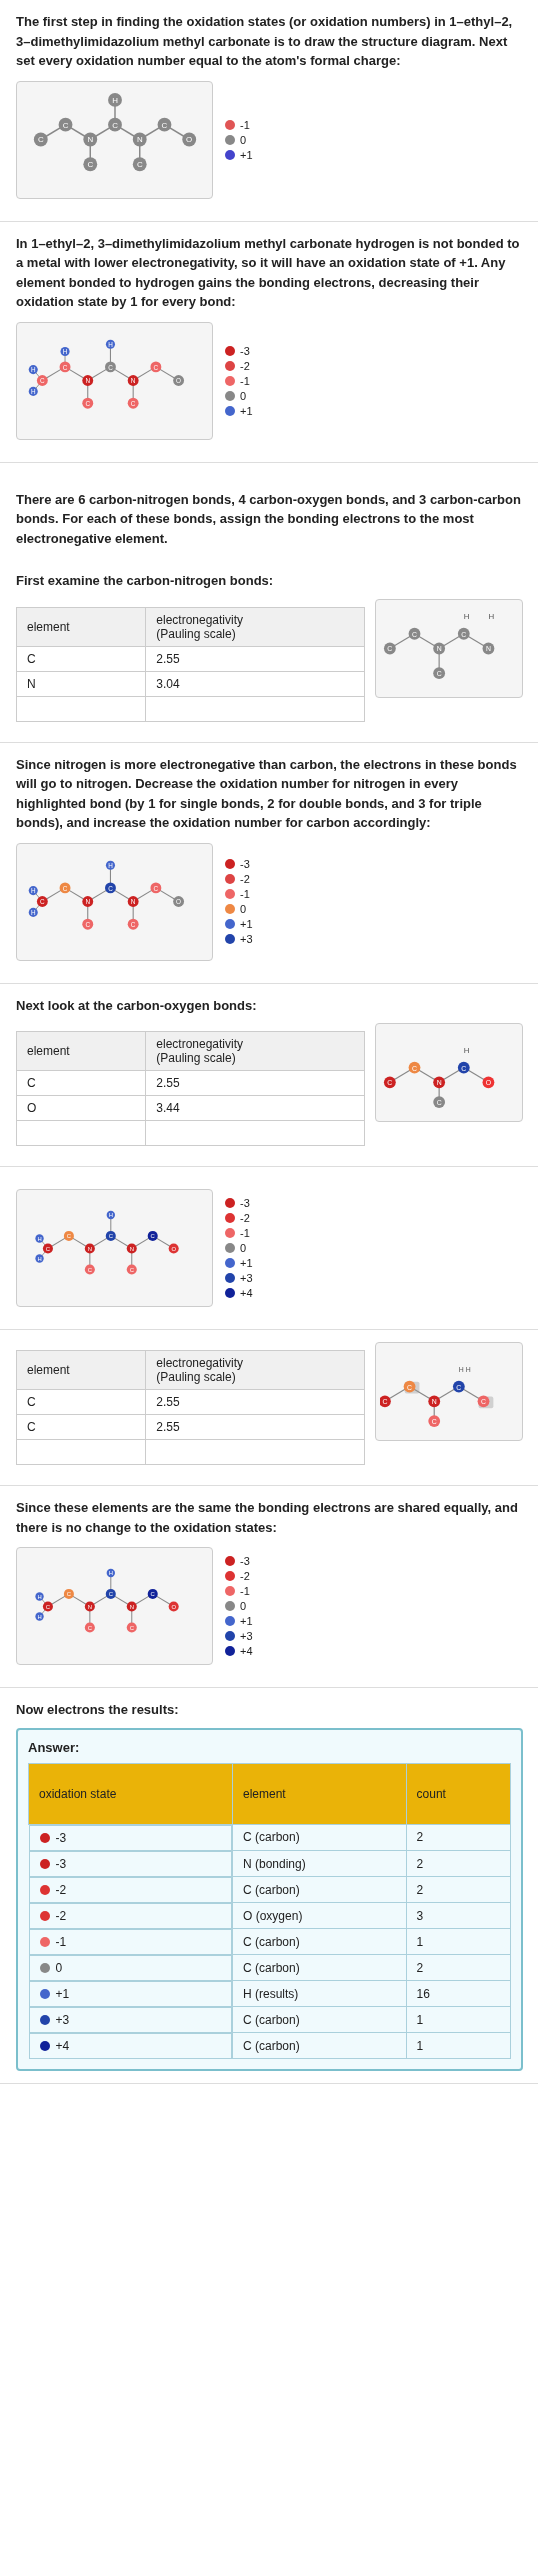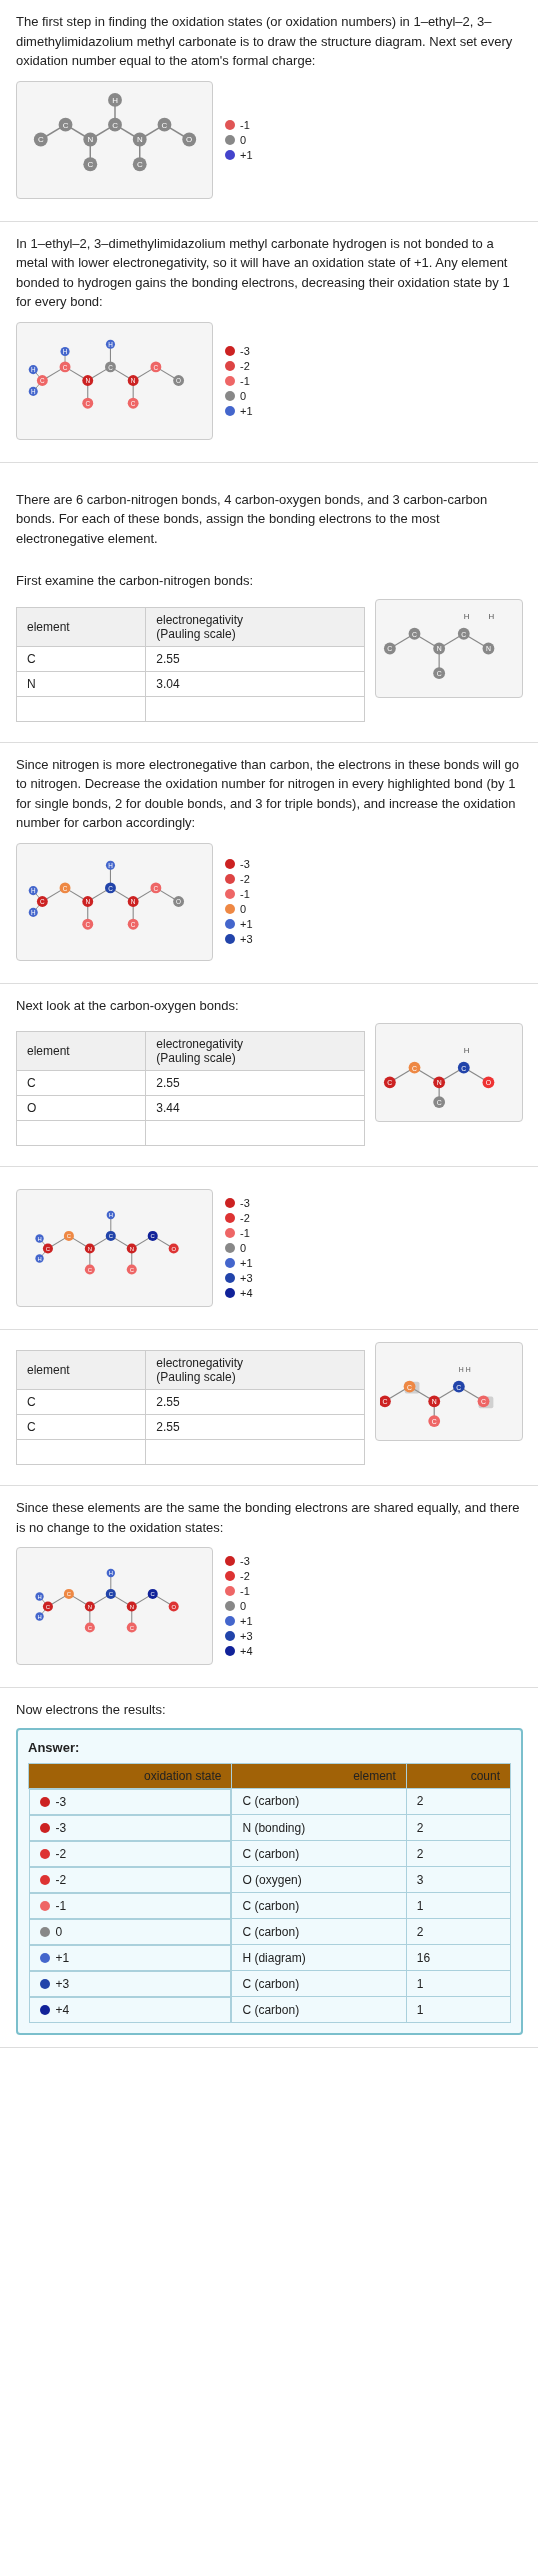--- a/index.html
+++ b/index.html
@@ -10,20 +10,21 @@
       color: #222;
       width: 539px;
     }
     .section {
       padding: 12px 16px;
       border-bottom: 1px solid #ddd;
     }
     .section p {
       margin-bottom: 8px;
       line-height: 1.5;
+      font-weight: bold;
     }
     .molecule-row {
       display: flex;
       align-items: center;
       gap: 12px;
       margin: 10px 0;
     }
     .molecule-box {
       background: #f5f5f5;
       border: 1px solid #ccc;
@@ -86,24 +87,24 @@
       font-weight: bold;
       margin-bottom: 8px;
       font-size: 13px;
     }
     table.answer-table {
       border-collapse: collapse;
       width: 100%;
       font-size: 12px;
     }
     table.answer-table th {
-      background: #a16207;
+      background: #eab308;
       border: 1px solid #aad0dc;
-      padding: 5px 10px;
-      text-align: right;
+      padding: 23px 10px;
+      text-align: left;
       font-weight: normal;
     }
     table.answer-table td {
       border: 1px solid #aad0dc;
       padding: 5px 10px;
     }
     .answer-table td:first-child {
       display: flex;
       align-items: center;
       gap: 6px;
@@ -666,21 +667,21 @@
             <td>C (carbon)</td>
             <td>1</td>
           </tr>
           <tr>
             <td style="display: flex; align-items: center; gap: 6px;"><span class="inline-dot" style="background: rgb(136, 136, 136);"></span>0</td>
             <td>C (carbon)</td>
             <td>2</td>
           </tr>
           <tr>
             <td style="display: flex; align-items: center; gap: 6px;"><span class="inline-dot" style="background: rgb(68, 102, 204);"></span>+1</td>
-            <td>H (diagram)</td>
+            <td>H (results)</td>
             <td>16</td>
           </tr>
           <tr>
             <td style="display: flex; align-items: center; gap: 6px;"><span class="inline-dot" style="background: rgb(34, 68, 170);"></span>+3</td>
             <td>C (carbon)</td>
             <td>1</td>
           </tr>
           <tr>
             <td style="display: flex; align-items: center; gap: 6px;"><span class="inline-dot" style="background: rgb(17, 34, 153);"></span>+4</td>
             <td>C (carbon)</td>

